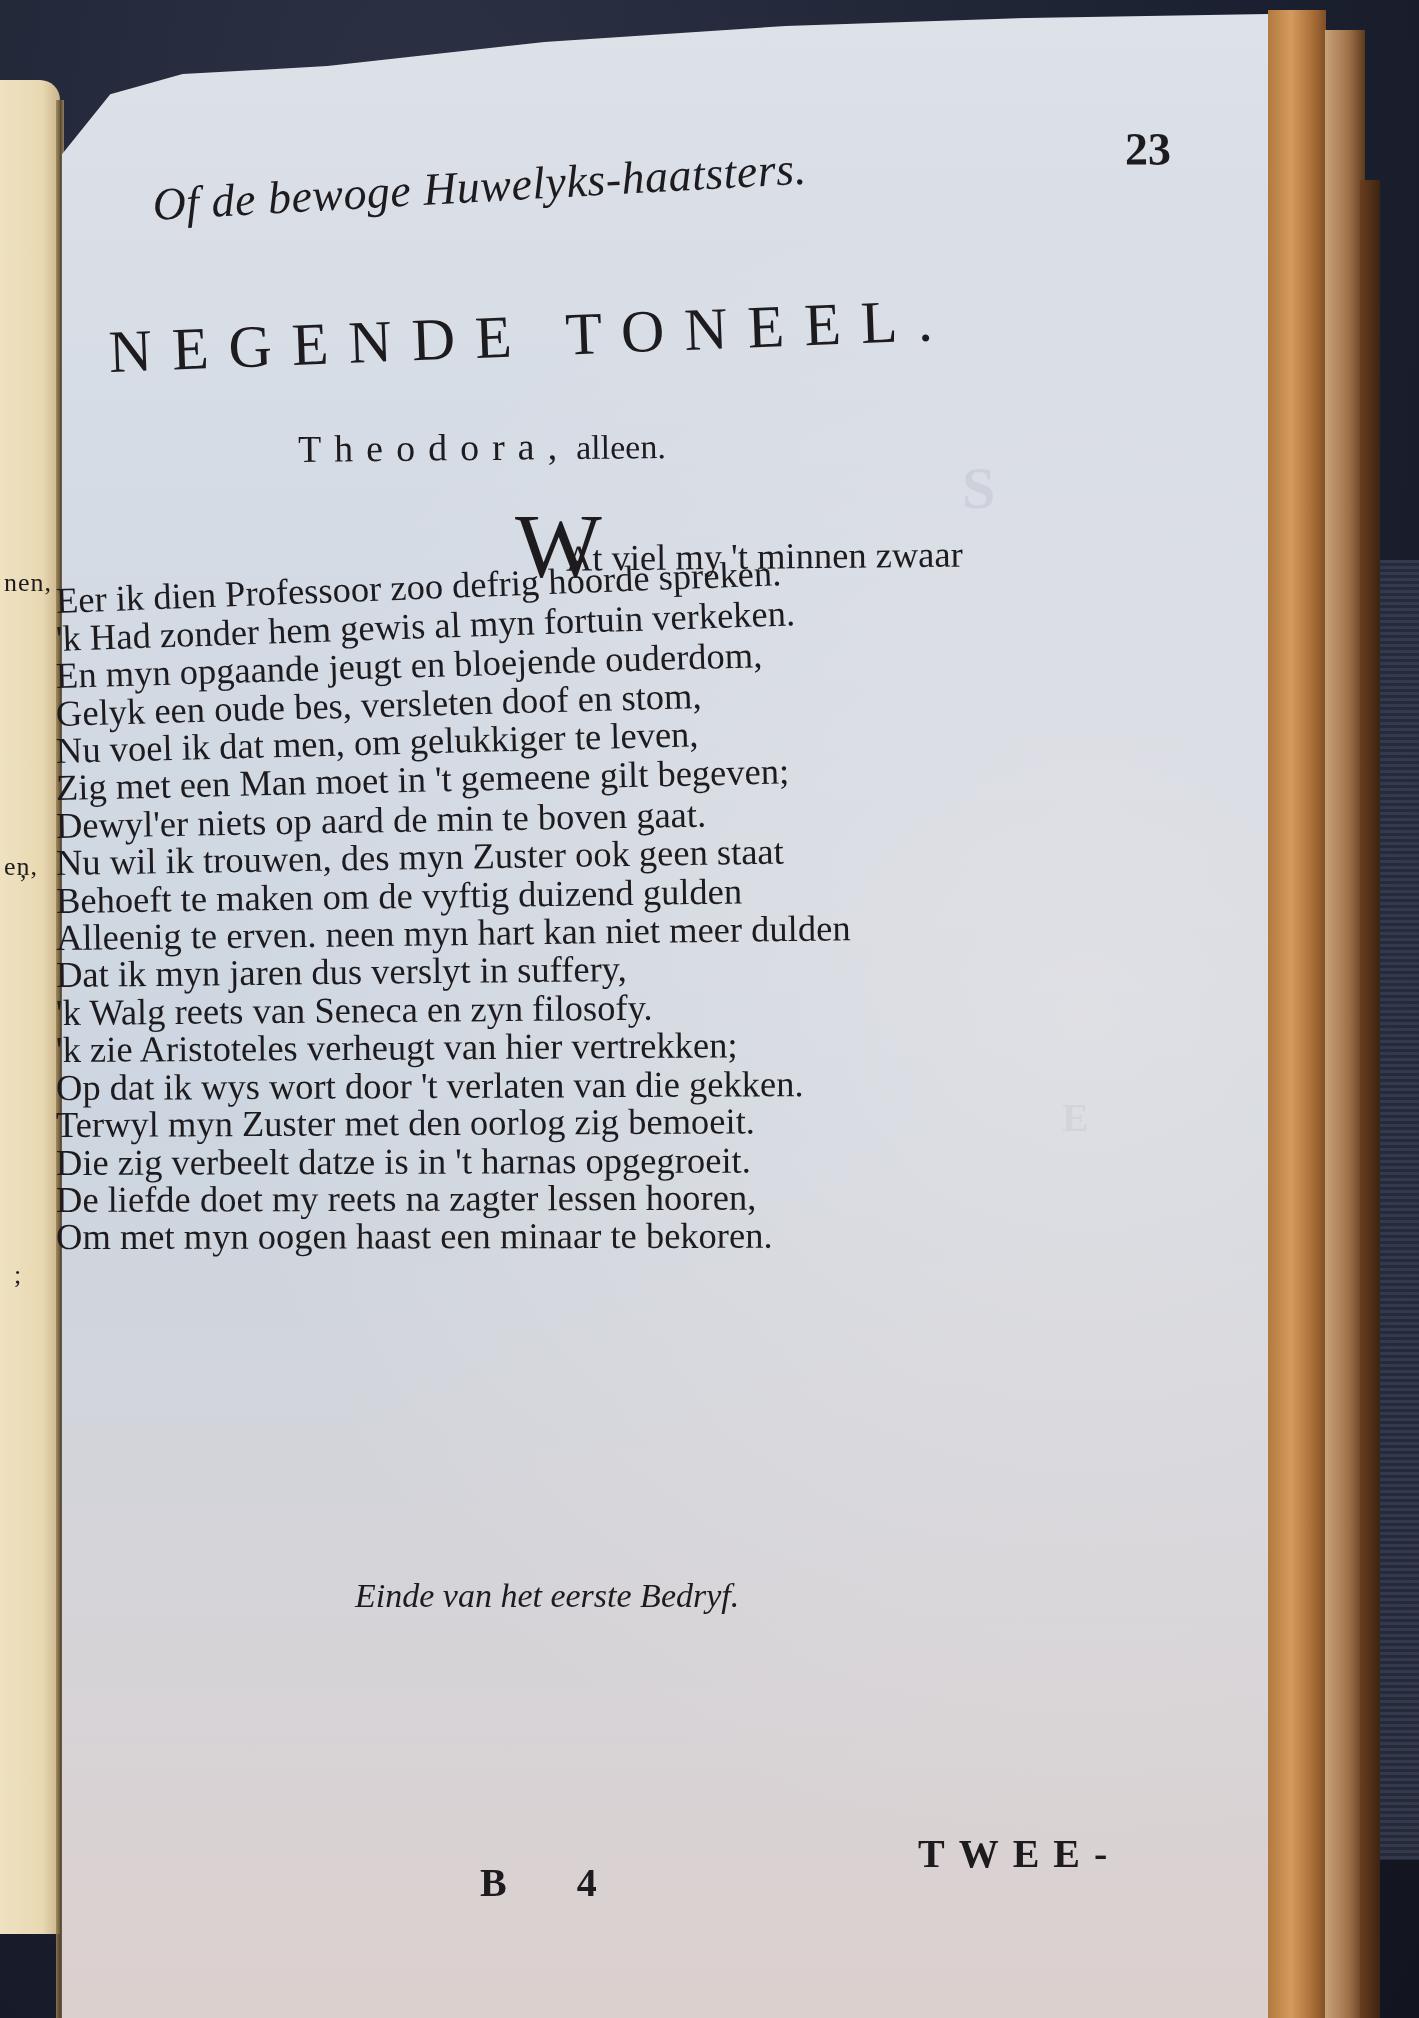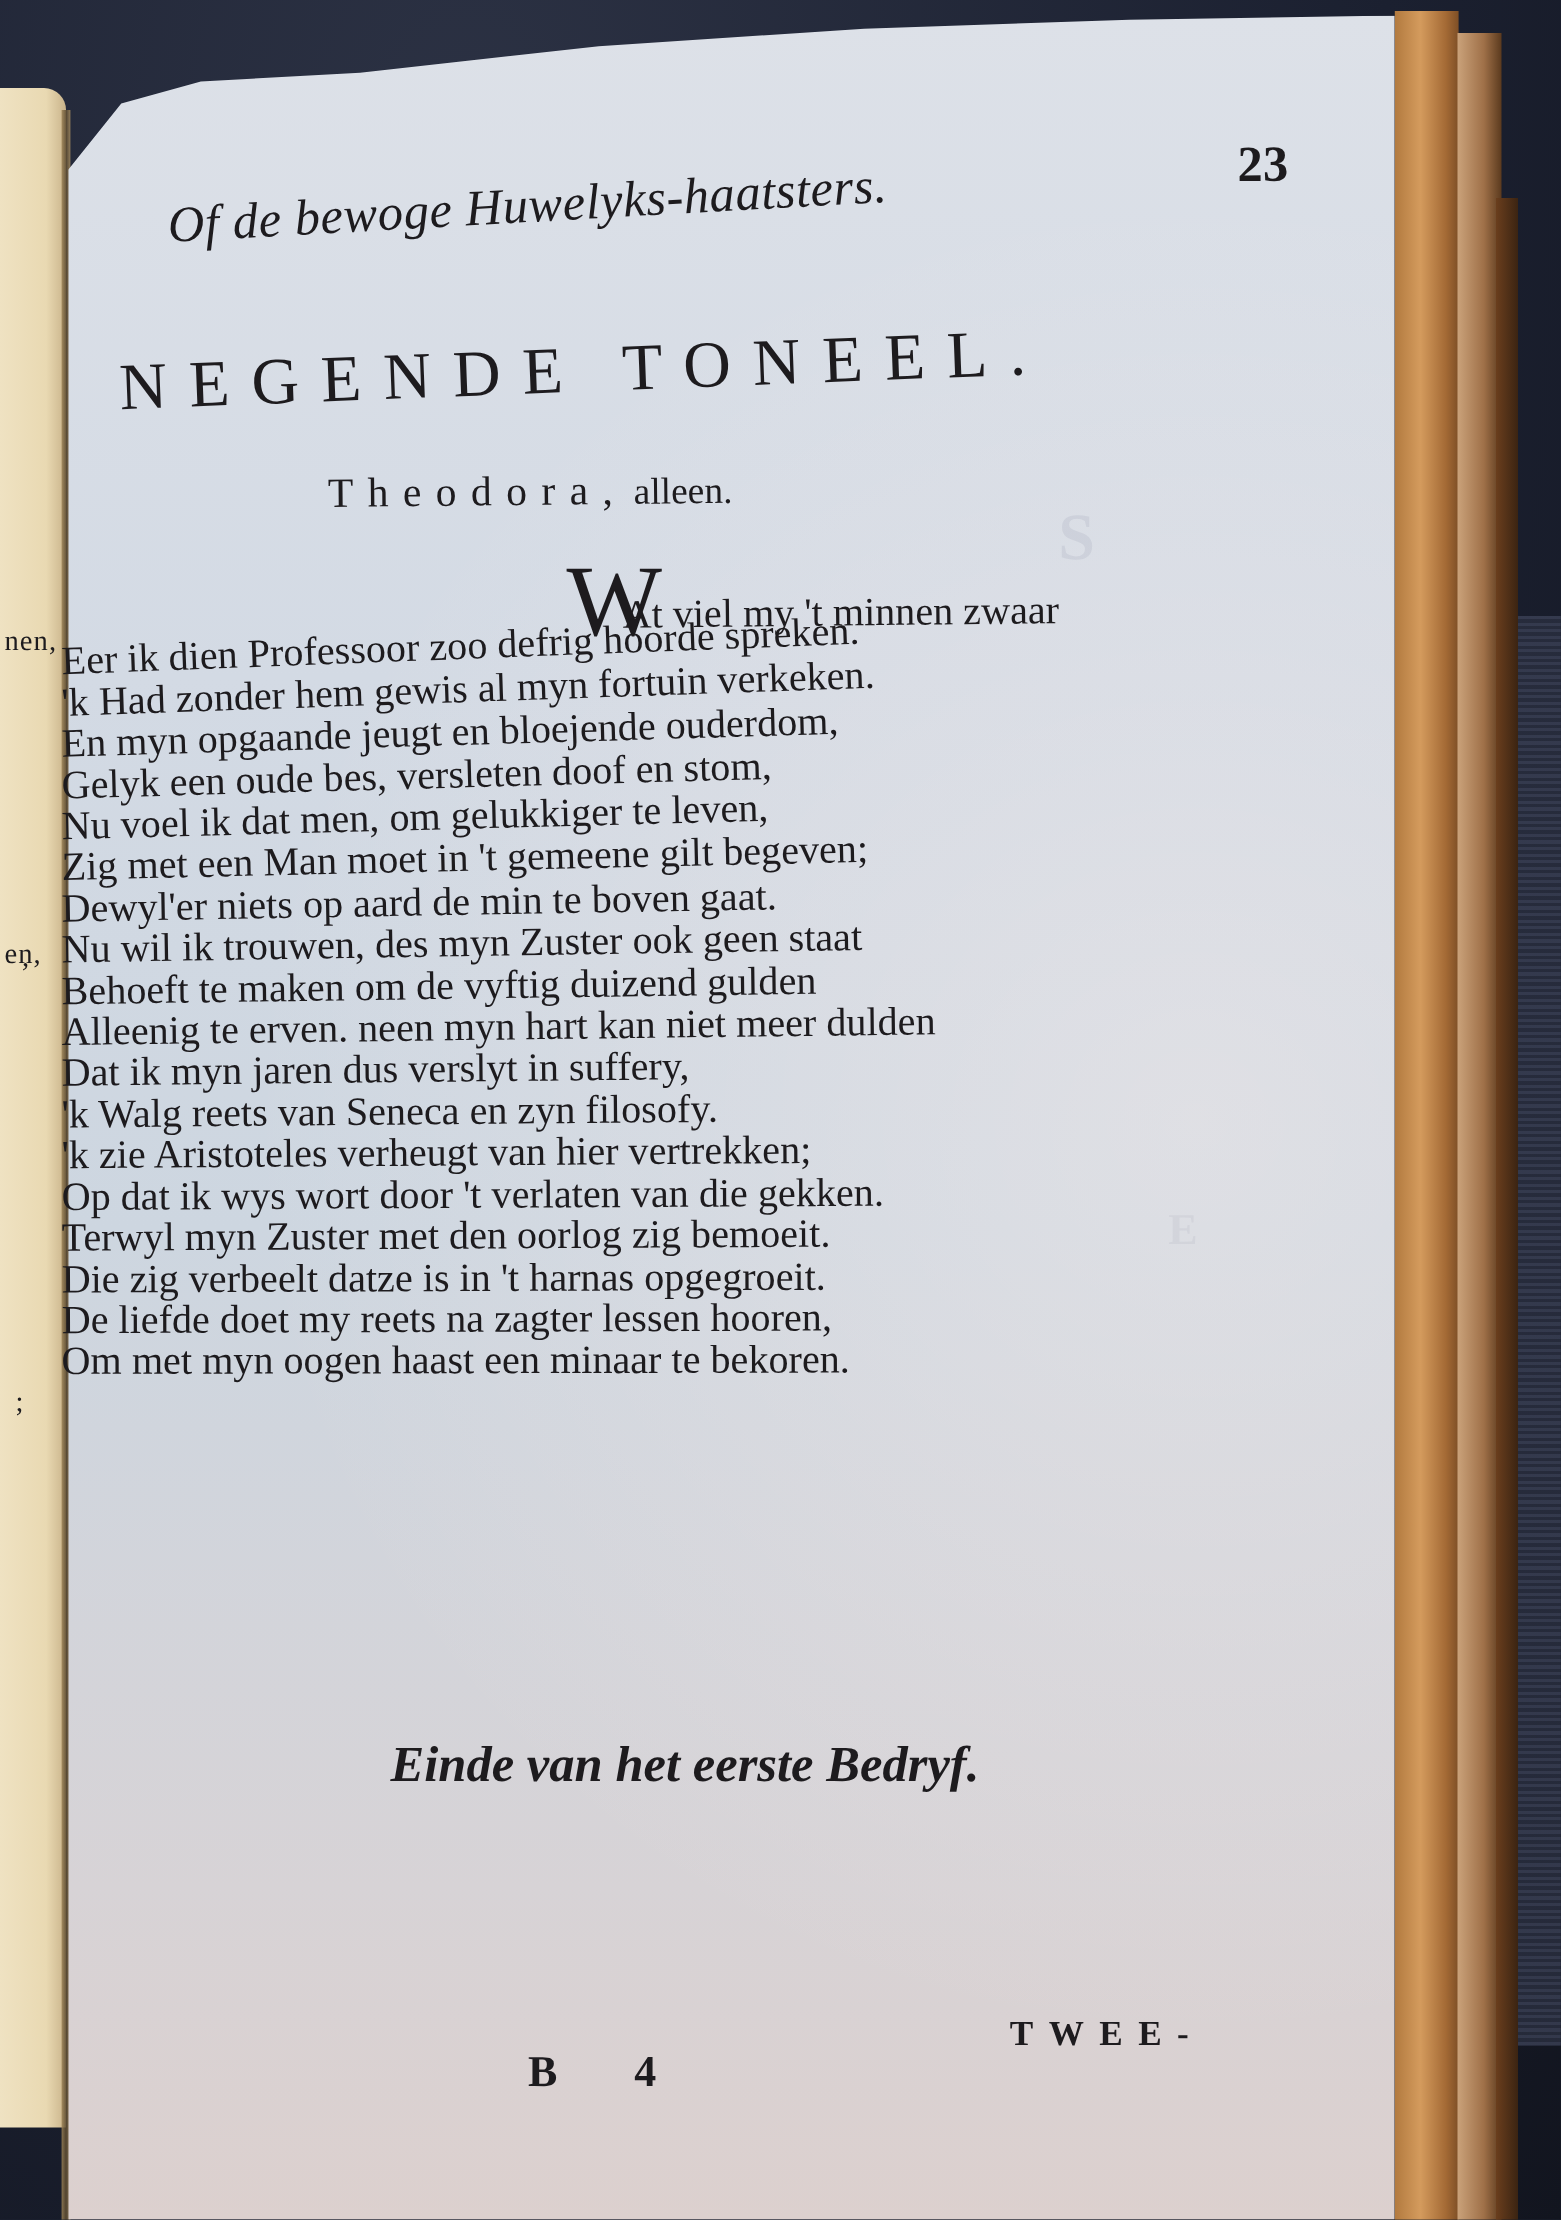--- a/index.html
+++ b/index.html
@@ -93,29 +93,29 @@
   .verse {
     position: absolute; left: 56px; top: 545px; width: 1150px;
   }
   .verse-line {
     font-size: 36.5px; line-height: 37.4px; white-space: nowrap;
     transform-origin: left center;
   }
   .verse-line.first { padding-left: 510px; }
   .act-end {
     position: absolute; left: 355px; top: 1577px;
-    font-style: italic; font-size: 46px; font-weight: bold;
+    font-style: italic; font-size: 34px; font-weight: normal;
   }
   .signature {
     position: absolute; left: 480px; top: 1833px; font-size: 40px; font-weight: bold;
     letter-spacing: 30px;
     margin-top: 26px;
   }
   .catchword {
-    position: absolute; left: 918px; top: 1830px; font-size: 32px; font-weight: bold;
+    position: absolute; left: 918px; top: 1830px; font-size: 40px; font-weight: bold;
     letter-spacing: 14px;
   }
   .showthrough {
     position: absolute; color: rgba(90,100,130,.12); font-size: 60px; font-weight: bold;
   }
 </style>
 </head>
 <body>
 
 <div class="backdrop"></div>

